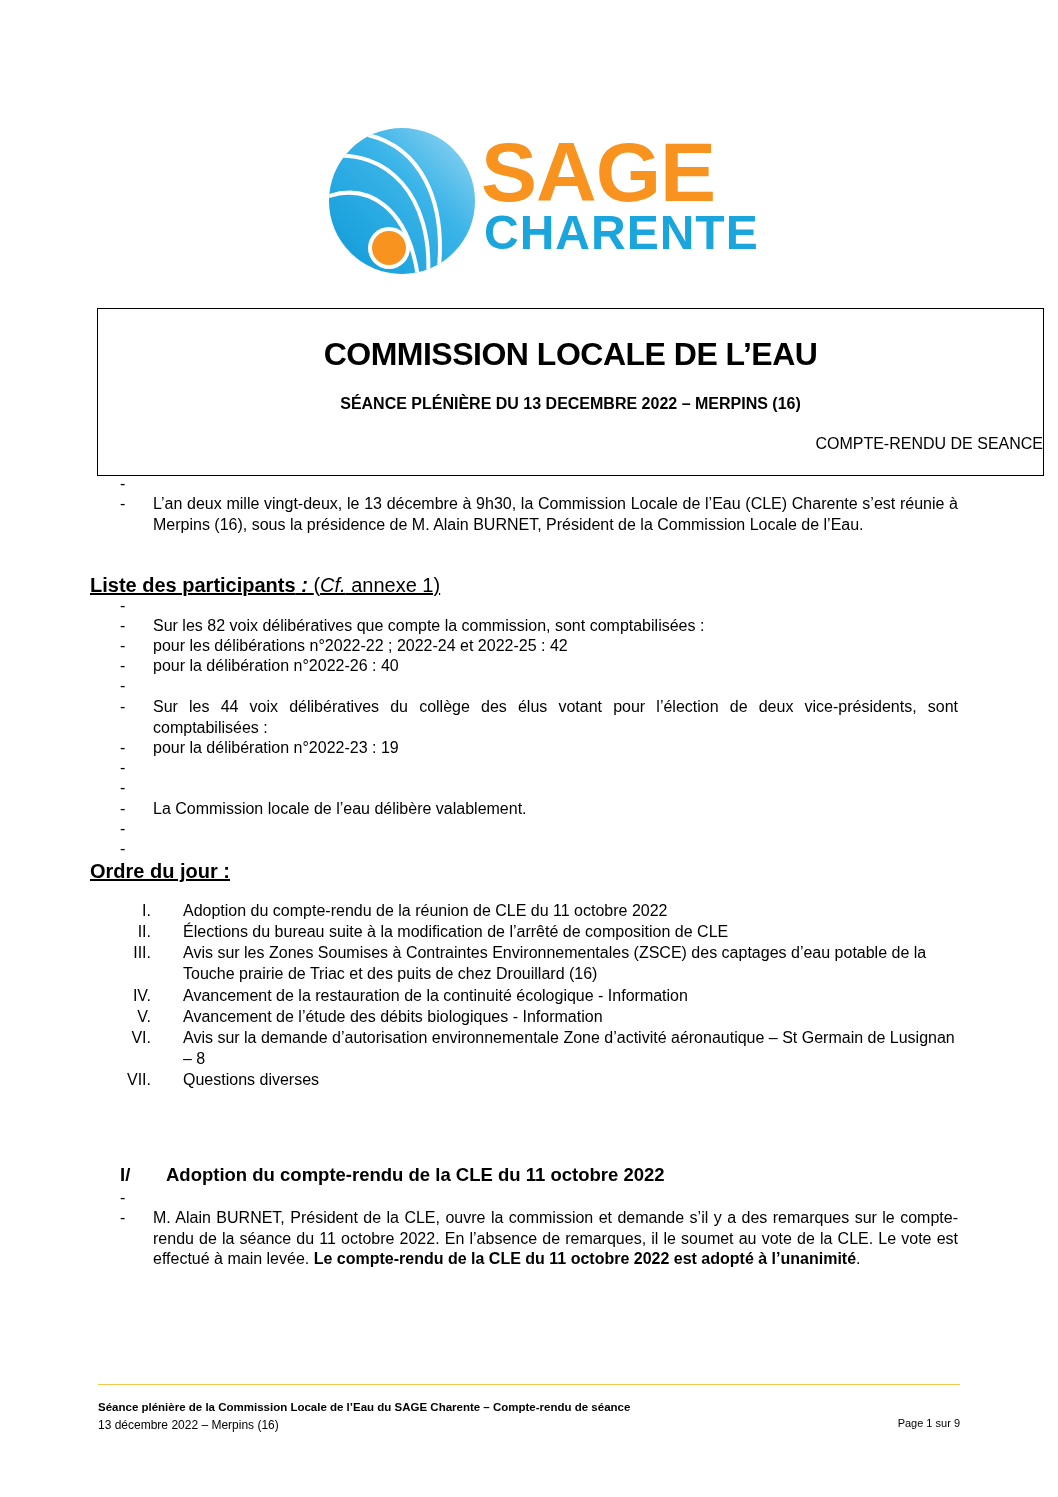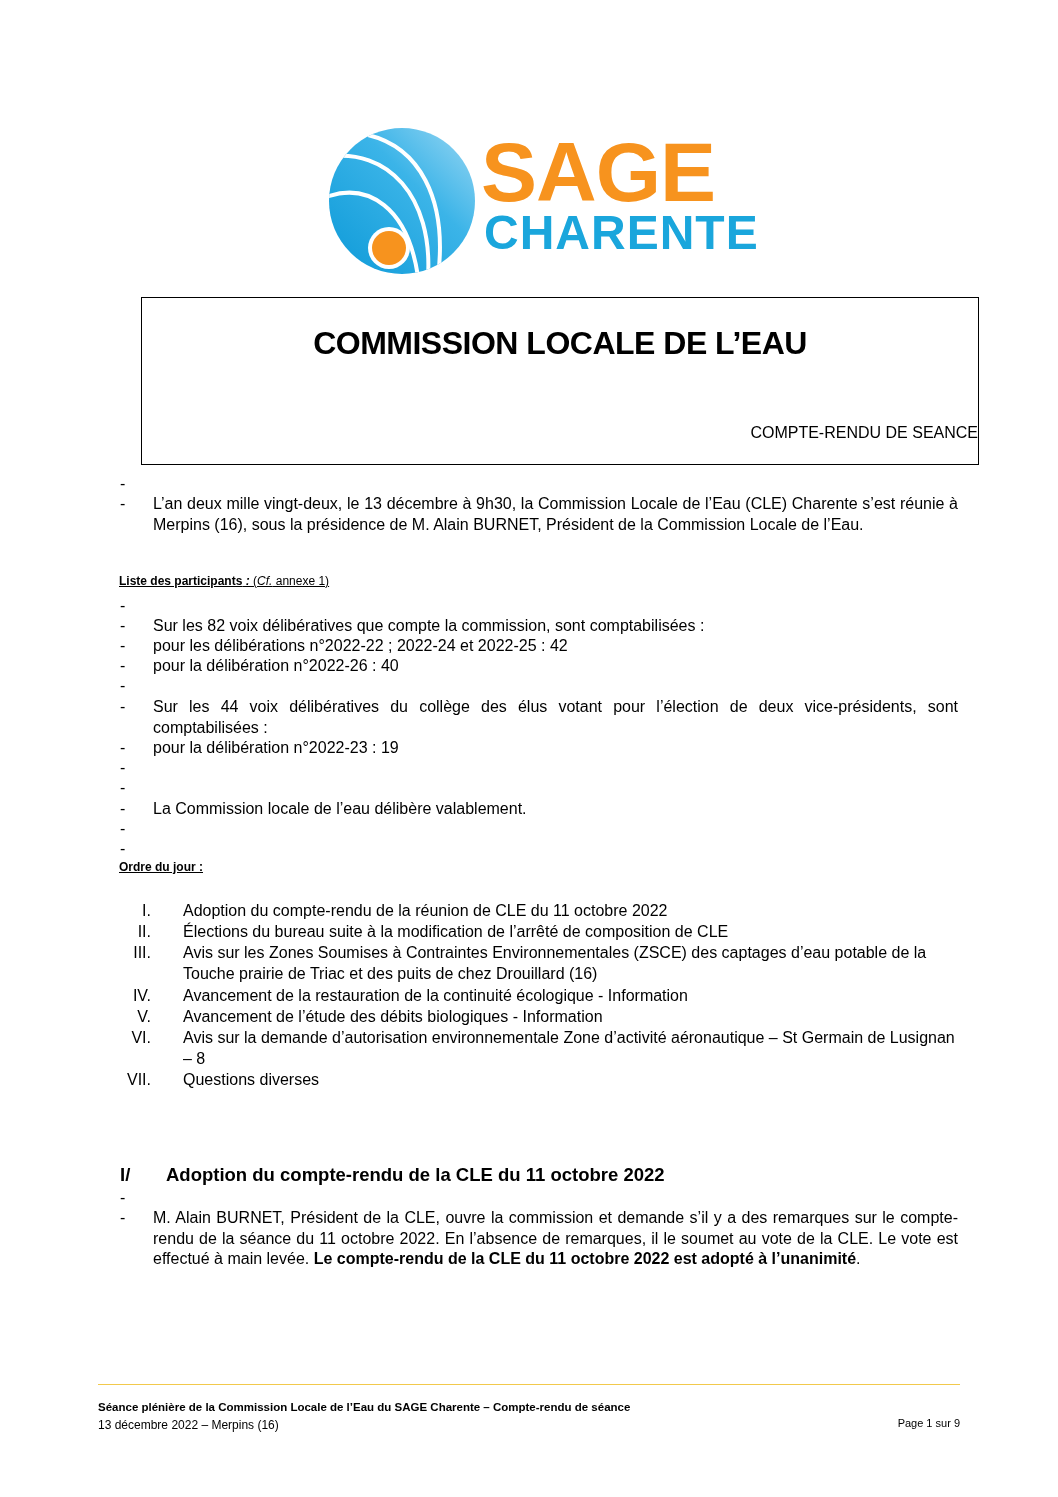--- a/index.html
+++ b/index.html
@@ -21,23 +21,22 @@
       font-size: 84px; line-height: 84px; color: #f7931e; letter-spacing: -1px;
     }
     .logo-charente {
       position: absolute; left: 156px; top: 86px;
       font-family: "Liberation Sans", sans-serif; font-weight: bold;
       font-size: 48px; line-height: 40px; color: #1aa6dc; letter-spacing: 1px;
     }
 
     
     .title-box {
-      position: absolute; left: 97px; top: 297px; width: 838px; height: 168px;
+      position: absolute; left: 97px; top: 308px; width: 947px; height: 168px;
       border: 1.5px solid #000;
-      margin-left: 44px;
     }
     .title-main {
       position: absolute; left: 0; right: 0; top: 27px; text-align: center;
       font-weight: bold; font-size: 32px; letter-spacing: -0.5px;
     }
     .title-sub {
       position: absolute; left: 0; right: 0; top: 86px; text-align: center;
       font-weight: bold; font-size: 16px;
     }
     .title-sub2 {
@@ -46,21 +45,21 @@
     }
 
     
     .body-text { font-size: 16px; line-height: 20.5px; }
     .dash-row { position: absolute; left: 120px; width: 838px; }
     .dash { position: absolute; left: 0; top: 0; }
     .dash-content { position: absolute; left: 33px; right: 0; text-align: justify; }
     .dash-content.ragged { text-align: left; }
 
     .section-label {
-      position: absolute; left: 119px; font-size: 12px; font-weight: bold; text-decoration: underline;
+      position: absolute; left: 90px; font-size: 20px; font-weight: bold; text-decoration: underline;
     }
     .section-label-tail { font-weight: normal; text-decoration: none; }
 
     
     .agenda-item { position: absolute; left: 120px; width: 840px; font-size: 16px; line-height: 20.5px; }
     .agenda-num { position: absolute; left: 0; width: 31px; text-align: right; }
     .agenda-text { position: absolute; left: 63px; right: 0; }
 
     
     .section-heading {
@@ -100,20 +99,21 @@
       </g>
       <circle cx="61" cy="121" r="21" fill="#ffffff"></circle>
       <circle cx="61" cy="121" r="17" fill="#f7931e"></circle>
     </svg>
     <div class="logo-sage">SAGE</div>
     <div class="logo-charente">CHARENTE</div>
   </div>
 
   <div class="title-box">
     <div class="title-main">COMMISSION LOCALE DE L’EAU</div>
+    <div class="title-sub">SÉANCE PLÉNIÈRE DU 13 DECEMBRE 2022 – MERPINS (16)</div>
     <div class="title-sub2">COMPTE-RENDU DE SEANCE</div>
   </div>
 
   <div class="dash-row body-text" style="top:474px; height:20px;">
     <span class="dash">-</span>
   </div>
   <div class="dash-row body-text" style="top:494px; height:62px;">
     <span class="dash">-</span>
     <div class="dash-content">L’an deux mille vingt-deux, le 13 décembre à 9h30, la Commission Locale de l’Eau (CLE) Charente s’est réunie à Merpins (16), sous la présidence de M. Alain BURNET, Président de la Commission Locale de l’Eau.</div>
   </div>

